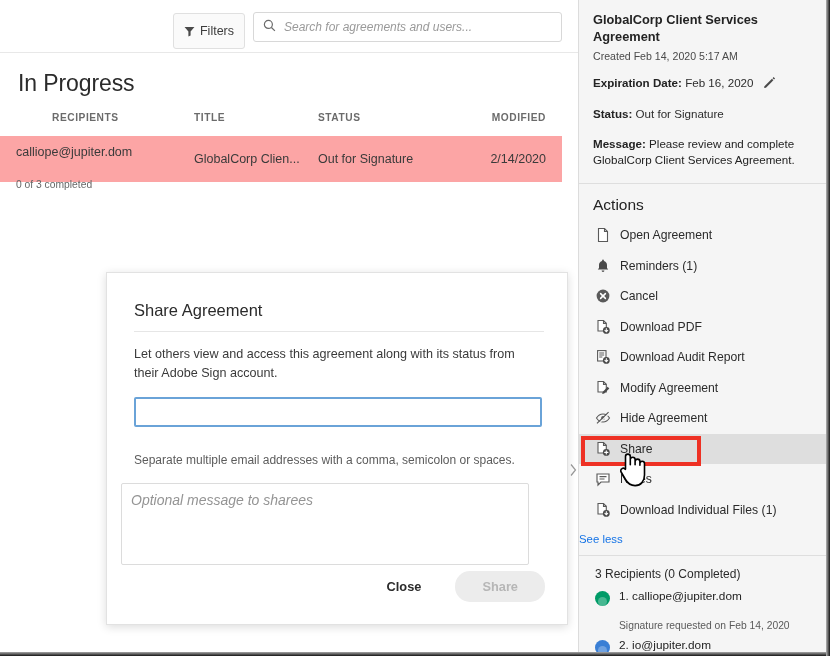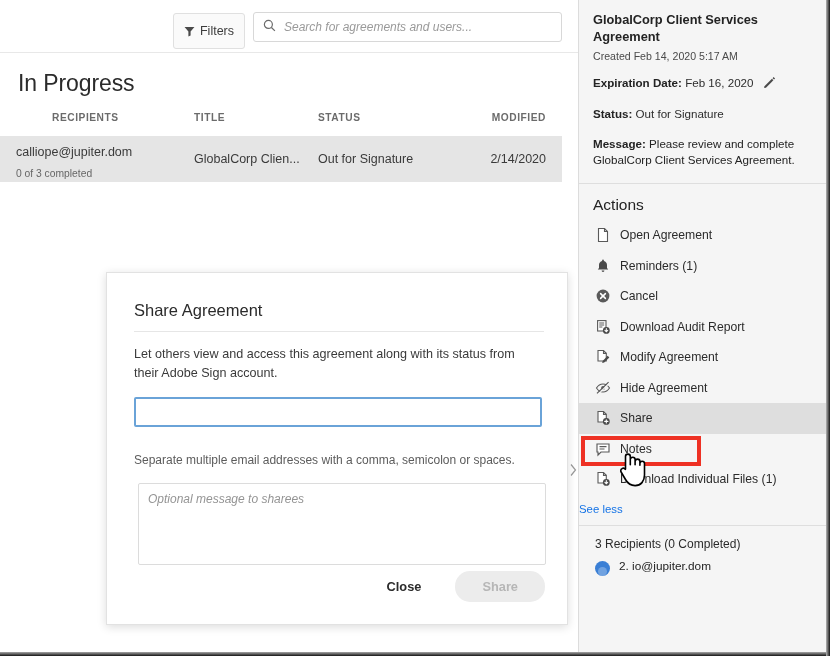--- a/index.html
+++ b/index.html
@@ -89,21 +89,21 @@
     top: 0;
   }
   .th.c0 { left: 16px; padding-left: 36px; }
   .th.c1 { left: 194px; }
   .th.c2 { left: 318px; text-align: center; }
   .th.c3 { right: 16px; }
 
   .table-row {
     position: absolute; left: 0; top: 136px;
     width: 562px; height: 46px;
-    background: #e5e5e5;
+    background: #fca5a5;
     cursor: pointer;
   }
   .cell {
     position: absolute;
     font-size: 12.5px;
     color: #3a3a3a;
   }
   .cell.recip { left: 16px; top: 9px; }
   .cell.recip-sub { left: 16px; top: 26px; font-size: 10.3px; color: #666; }
   .cell.title { left: 194px; top: 16px; }
@@ -170,21 +170,21 @@
   .recip-item {
     display: flex; align-items: flex-start; gap: 9px;
     padding: 0 14px 7px 16px;
   }
   .avatar { width: 15px; height: 15px; border-radius: 50%; flex: none; margin-top: 2px; position: relative; overflow: hidden;}
   .avatar::after{
     content:""; position:absolute; left:3px; top:6px; width:9px; height:9px;
     border-radius:50%; background: rgba(255,255,255,0.28);
   }
   .recip-name { font-size: 11.8px; color: #232323; }
-  .recip-sub { font-size: 10.3px; color: #5a5a5a; margin-top: 6px; }
+  .recip-sub { font-size: 10.3px; color: #5a5a5a; margin-top: 17px; }
 
   
   .collapse-handle {
     position: absolute;
     left: 569px; top: 462px;
     width: 9px; height: 16px;
     cursor: pointer;
     z-index: 6;
   }
 
@@ -242,28 +242,28 @@
     font-size: 12.5px;
     color: #2b2b2b;
     padding: 0 7px;
   }
   .hint {
     font-size: 12px; color: #5c5c5c;
     padding: 26px 27px 0 27px;
   }
   .msg-area {
     display: block;
-    margin: 16px 27px 0 31px;
+    margin: 16px 27px 0 14px;
     width: 408px; height: 82px;
     border: 1px solid #dcdcdc;
     border-radius: 2px;
     resize: none;
     outline: none;
     font-family: "Liberation Sans", sans-serif;
-    font-size: 12px;
+    font-size: 14px;
     color: #2b2b2b;
     padding: 8px 9px;
     background: #fff;
   }
   .msg-area::placeholder { color: #949494; font-style: italic; }
   .dlg-footer {
     position: absolute;
     right: 22px; bottom: 22px;
     display: flex; align-items: center; gap: 26px;
   }
@@ -397,20 +397,31 @@
       <div class="action-item">
         <span class="ai-icon">
           <svg width="16" height="16" viewBox="0 0 16 16">
               <circle cx="8" cy="8" r="6.4" fill="#5a5a5a"></circle>
               <path d="M5.6 5.6l4.8 4.8M10.4 5.6l-4.8 4.8" stroke="#fff" stroke-width="1.5" stroke-linecap="round"></path>
             </svg>
         </span>
         <span class="ai-label">Cancel</span>
       </div>
 
+      <div class="action-item">
+        <span class="ai-icon">
+          <svg width="16" height="16" viewBox="0 0 16 16">
+              <path d="M3 1.5h5.5l2.8 2.8V12H3z" fill="#fff" stroke="#5a5a5a" stroke-width="1.1"></path>
+              <path d="M8.5 1.5v2.9h2.8" fill="none" stroke="#5a5a5a" stroke-width="1.1"></path>
+              <circle cx="11.3" cy="11.4" r="3.4" fill="#4a4a4a"></circle>
+              <path d="M11.3 9.5v3.3M9.9 11.4l1.4 1.4 1.4-1.4" stroke="#fff" stroke-width="1.05" fill="none" stroke-linecap="round"></path>
+            </svg>
+        </span>
+        <span class="ai-label">Download PDF</span>
+      </div>
 
       <div class="action-item">
         <span class="ai-icon">
           <svg width="16" height="16" viewBox="0 0 16 16">
               <rect x="2.6" y="1.6" width="8.4" height="10.4" fill="#fff" stroke="#5a5a5a" stroke-width="1.1"></rect>
               <path d="M4.2 4h5M4.2 6h5M4.2 8h3.2" stroke="#5a5a5a" stroke-width="1.1"></path>
               <circle cx="11.3" cy="11.4" r="3.4" fill="#4a4a4a"></circle>
               <path d="M11.3 9.5v3.3M9.9 11.4l1.4 1.4 1.4-1.4" stroke="#fff" stroke-width="1.05" fill="none" stroke-linecap="round"></path>
             </svg>
         </span>
@@ -476,20 +487,27 @@
     </div>
 
     <div class="see-less-row">
       <span class="see-less">See less</span>
     </div>
 
     <div class="divider"></div>
 
     <div class="recip-head">3 Recipients (0 Completed)</div>
 
+    <div class="recip-item">
+      <span class="avatar" style="background:#009b67"></span>
+      <span>
+        <span class="recip-name" style="display:block">1. calliope@jupiter.dom</span>
+        <span class="recip-sub" style="display:block">Signature requested on Feb 14, 2020</span>
+      </span>
+    </div>
 
     <div class="recip-item">
       <span class="avatar" style="background:#3a7fd5"></span>
       <span>
         <span class="recip-name" style="display:block">2. io@jupiter.dom</span>
       </span>
     </div>
   </div>
 
   <div class="collapse-handle">

